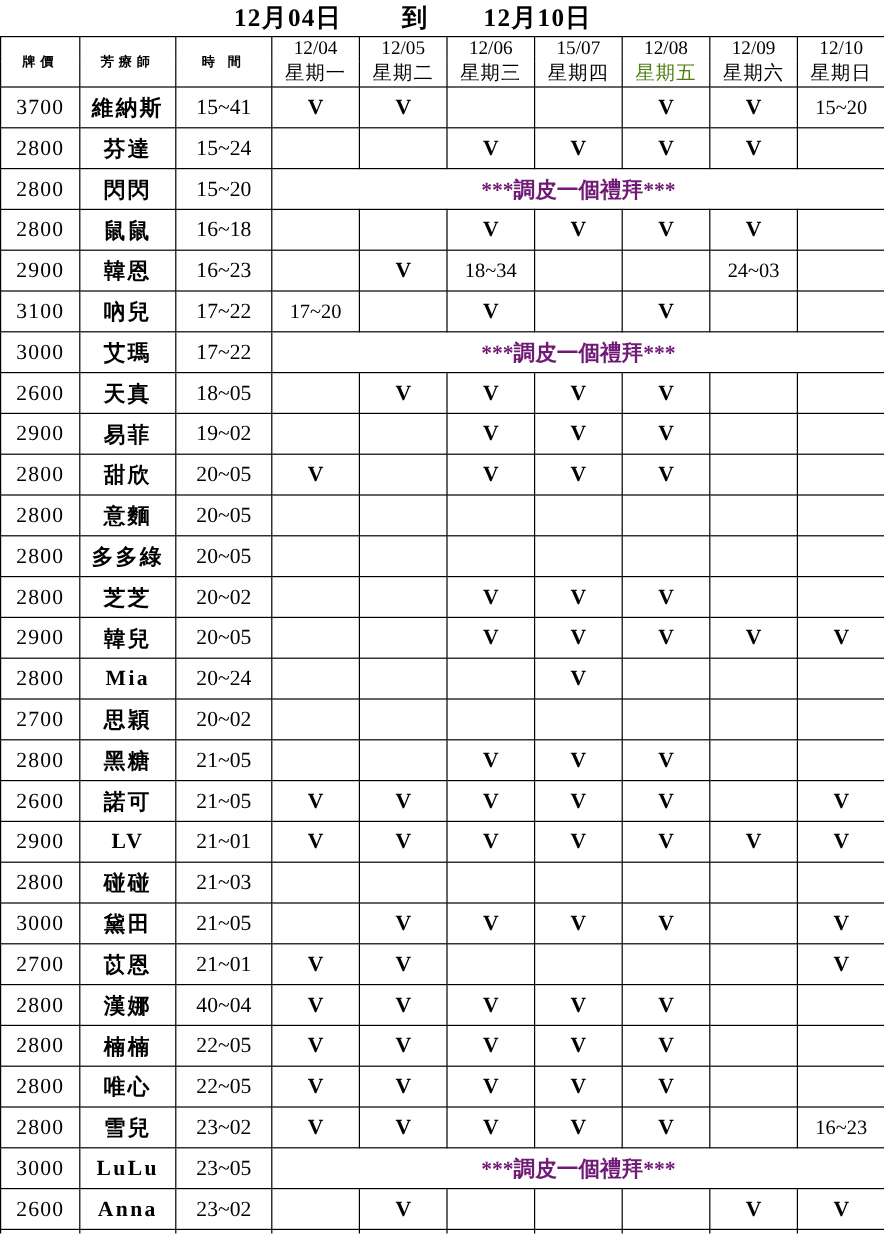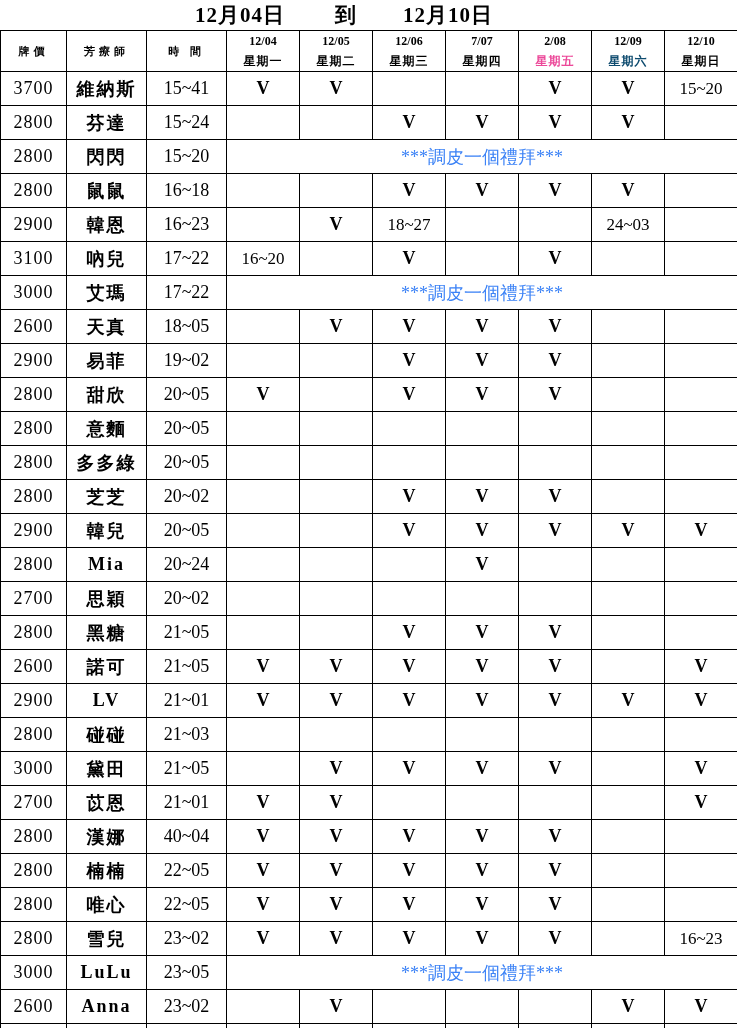--- a/index.html
+++ b/index.html
@@ -58,29 +58,29 @@
 
   
   tr.head-main td {
     height: 28px;
     font-size: 11px;
     font-weight: bold;
     letter-spacing: 4px;
   }
   tr.head-main td.daycell {
     height: 20px;
-    font-size: 12px;
-    font-weight: bold;
+    font-size: 16px;
+    font-weight: normal;
     letter-spacing: 0;
     border-bottom: none;
   }
   tr.head-week td {
     height: 20px;
-    font-size: 12px;
-    font-weight: bold;
+    font-size: 16px;
+    font-weight: normal;
     border-top: none;
     letter-spacing: 1px;
   }
   td.daycell-sub {
     border-bottom: none !important;
   }
 
   
   tr.datarow td {
     height: 33px;
@@ -103,26 +103,26 @@
   td.slot {
     font-size: 17px;
     font-weight: bold;
   }
   td.slot.range {
     font-size: 17px;
     font-weight: normal;
   }
   td.note {
     font-size: 13px;
-    color: #3b82f6;
-    font-weight: normal;
+    color: #701a75;
+    font-weight: bold;
     letter-spacing: 0px;
   }
-  .wk-fri { color: #ec4899; }
-  .wk-sat { color: #0c4a6e; }
+  .wk-fri { color: #4d7c0f; }
+  .wk-sat { color: #000000; }
 </style>
 </head>
 <body>
 
 <div id="sheet">
 
   <div class="title-row">
     <span class="title-part">12月04日</span>
     <span class="title-gap"></span>
     <span class="title-part">到</span>
@@ -144,22 +144,22 @@
       <col class="c-day">
     </colgroup>
     <thead>
       <tr class="head-main">
         <td rowspan="2">牌價</td>
         <td rowspan="2">芳療師</td>
         <td rowspan="2">時 間</td>
         <td class="daycell daycell-sub">12/04</td>
         <td class="daycell daycell-sub">12/05</td>
         <td class="daycell daycell-sub">12/06</td>
-        <td class="daycell daycell-sub">7/07</td>
-        <td class="daycell daycell-sub">2/08</td>
+        <td class="daycell daycell-sub">15/07</td>
+        <td class="daycell daycell-sub">12/08</td>
         <td class="daycell daycell-sub">12/09</td>
         <td class="daycell daycell-sub">12/10</td>
       </tr>
       <tr class="head-week">
         <td>星期一</td>
         <td>星期二</td>
         <td>星期三</td>
         <td>星期四</td>
         <td class="wk-fri">星期五</td>
         <td class="wk-sat">星期六</td>
@@ -208,31 +208,31 @@
           <td class="slot">V</td>
           <td class="slot">V</td>
           <td class="slot"></td>
         </tr>
         <tr class="datarow">
           <td class="price">2900</td>
           <td class="name">韓恩</td>
           <td class="time">16~23</td>
           <td class="slot"></td>
           <td class="slot">V</td>
-          <td class="slot range">18~27</td>
+          <td class="slot range">18~34</td>
           <td class="slot"></td>
           <td class="slot"></td>
           <td class="slot range">24~03</td>
           <td class="slot"></td>
         </tr>
         <tr class="datarow">
           <td class="price">3100</td>
           <td class="name">吶兒</td>
           <td class="time">17~22</td>
-          <td class="slot range">16~20</td>
+          <td class="slot range">17~20</td>
           <td class="slot"></td>
           <td class="slot">V</td>
           <td class="slot"></td>
           <td class="slot">V</td>
           <td class="slot"></td>
           <td class="slot"></td>
         </tr>
         <tr class="datarow">
           <td class="price">3000</td>
           <td class="name">艾瑪</td>

